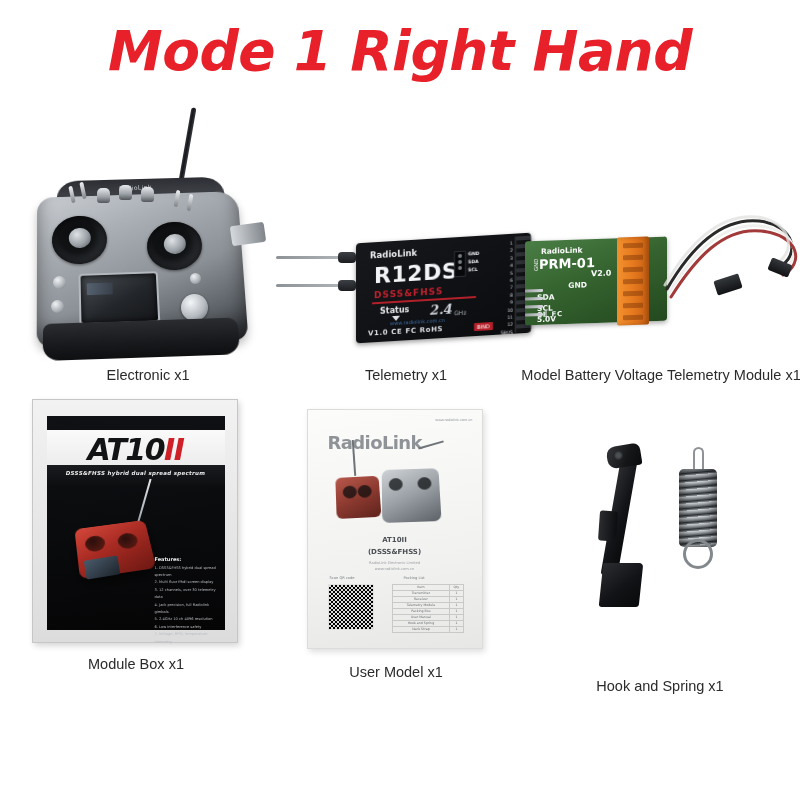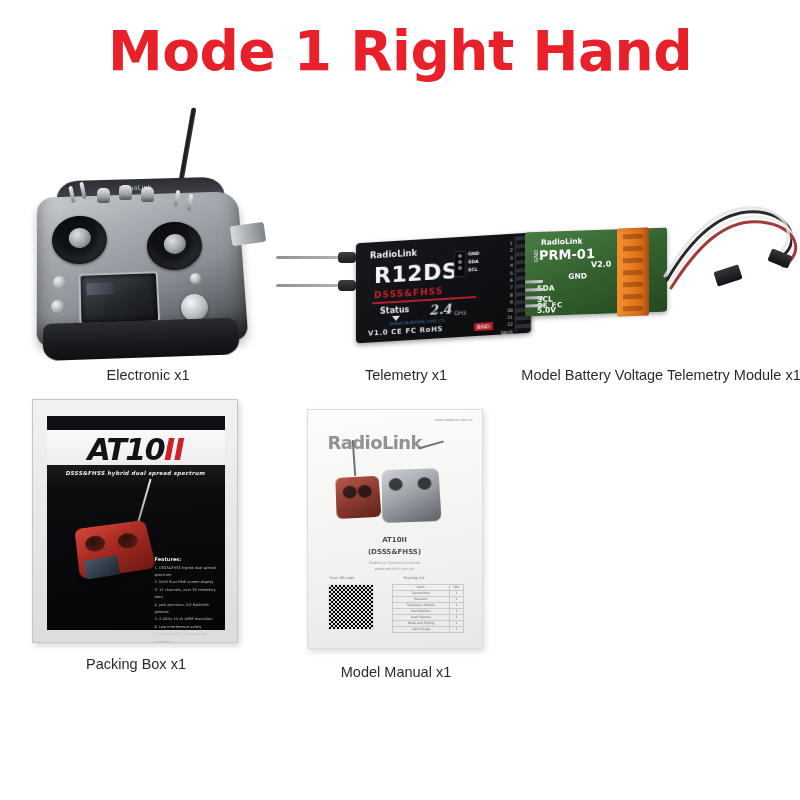--- a/index.html
+++ b/index.html
@@ -15,20 +15,21 @@
   }
 
   
   .title-bar {
     width: 100%;
     height: 96px;
     display: flex;
     align-items: center;
     justify-content: center;
     padding-top: 6px;
+    font-style: italic;
   }
   .title-text {
     font-size: 55px;
     font-weight: bold;
     color: #e8202a;
     letter-spacing: -0.5px;
     font-family: "DejaVu Sans", sans-serif;
     white-space: nowrap;
   }
 
@@ -715,21 +716,21 @@
               <path d="M8 78 C 30 40, 60 6, 100 10 C 136 14, 142 44, 120 56" stroke="#2a2a2a"></path>
               <path d="M10 82 C 33 44, 62 11, 101 15 C 138 19, 144 48, 122 60" stroke="#f0f0ee"></path>
               <path d="M12 86 C 36 48, 64 16, 102 20 C 140 24, 146 52, 124 64" stroke="#a33a3a"></path>
               <path d="M6 74 C 28 36, 58 2, 98 6 C 132 10, 138 40, 118 52" stroke="#e2e2e0" opacity=".8"></path>
             </g>
           </svg>
           <div class="prm-conn prm-conn-a"></div>
           <div class="prm-conn prm-conn-b"></div>
         </div>
       </div>
-      <div class="item-caption" style="margin-top:26px;">Model Battery Voltage Telemetry Module x1</div>
+      <div class="item-caption" style="margin-top:17px;">Model Battery Voltage Telemetry Module x1</div>
     </div>
   </div>
 
   <div class="item-row" style="margin-top:14px;">
 
     <div class="item-cell" style="width:272px;">
       <div class="item-photo box-wrap">
         <div class="box-outer">
           <div class="box-face">
             <div class="box-logo-band">
@@ -743,21 +744,21 @@
             <div class="box-feats" style="white-space:pre-line;">1. DSSS&amp;FHSS hybrid dual spread spectrum
 2. Multi fluor ffhdl screen display
 3. 12 channels, over 30 telemetry data
 4. Jack precision, full Radiolink gimbals
 5. 2.4GHz 10 ch 4096 resolution
 6. Low interference safety
 7. Voltage, RPM, temperature telemetry</div>
           </div>
         </div>
       </div>
-      <div class="item-caption" style="margin-top:12px;">Packing Box x1</div>
+      <div class="item-caption" style="margin-top:12px;">Module Box x1</div>
     </div>
 
     <div class="item-cell" style="width:248px; padding-top:10px;">
       <div class="item-photo man-wrap">
         <div class="man-page">
           <div class="man-url">www.radiolink.com.cn</div>
           <div class="man-logo">RadioLink</div>
           <div class="man-ant1"></div>
           <div class="man-ant2"></div>
           <div class="man-tx-red"></div>
@@ -800,17 +801,33 @@
                   <td>1</td>
                 </tr>
                 <tr>
                   <td>Neck Strap</td>
                   <td>1</td>
                 </tr>
               </tbody>
           </table>
         </div>
       </div>
-      <div class="item-caption" style="margin-top:10px;">Model Manual x1</div>
+      <div class="item-caption" style="margin-top:10px;">User Model x1</div>
     </div>
 
+    <div class="item-cell" style="width:280px; padding-top:28px;">
+      <div class="item-photo hs-wrap">
+        <div class="hook">
+          <div class="hook-stem"></div>
+          <div class="hook-top"></div>
+          <div class="hook-barb"></div>
+          <div class="hook-foot"></div>
+        </div>
+        <div class="spring">
+          <div class="spring-hook"></div>
+          <div class="spring-coil"></div>
+          <div class="spring-ring"></div>
+        </div>
+      </div>
+      <div class="item-caption" style="margin-top:6px;">Hook and Spring x1</div>
+    </div>
   </div>
 </div>
 
 </body></html>

